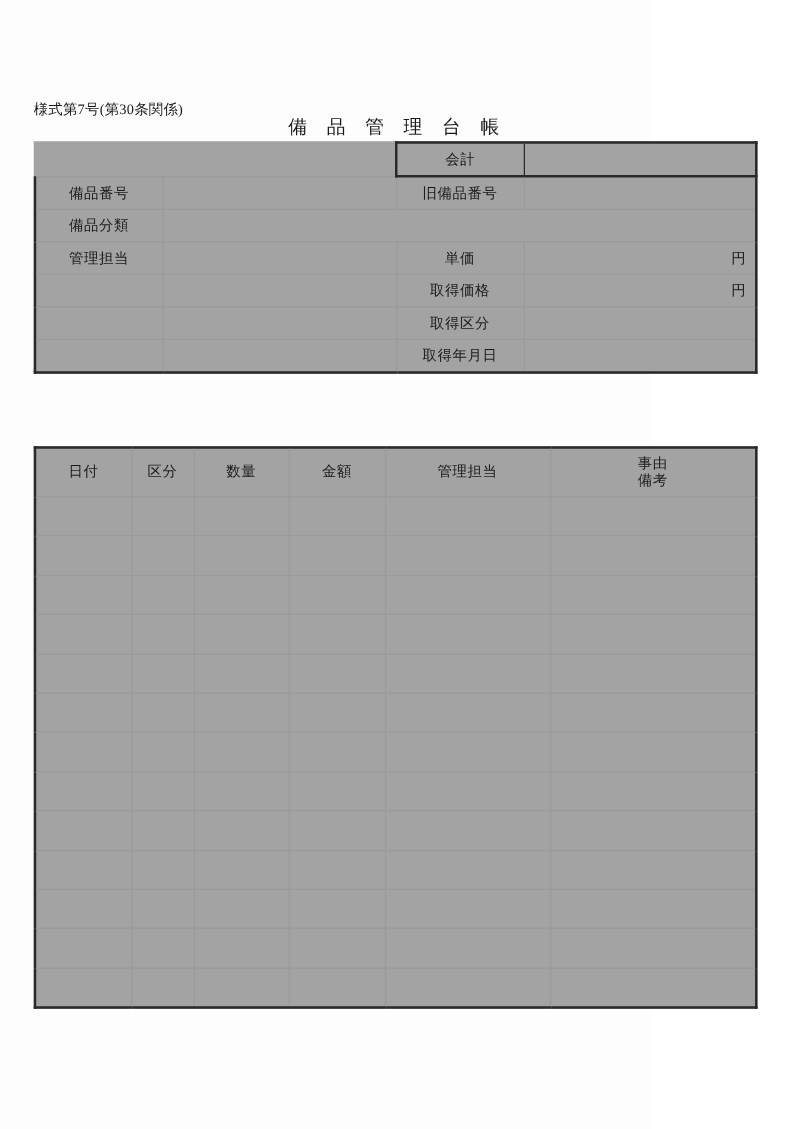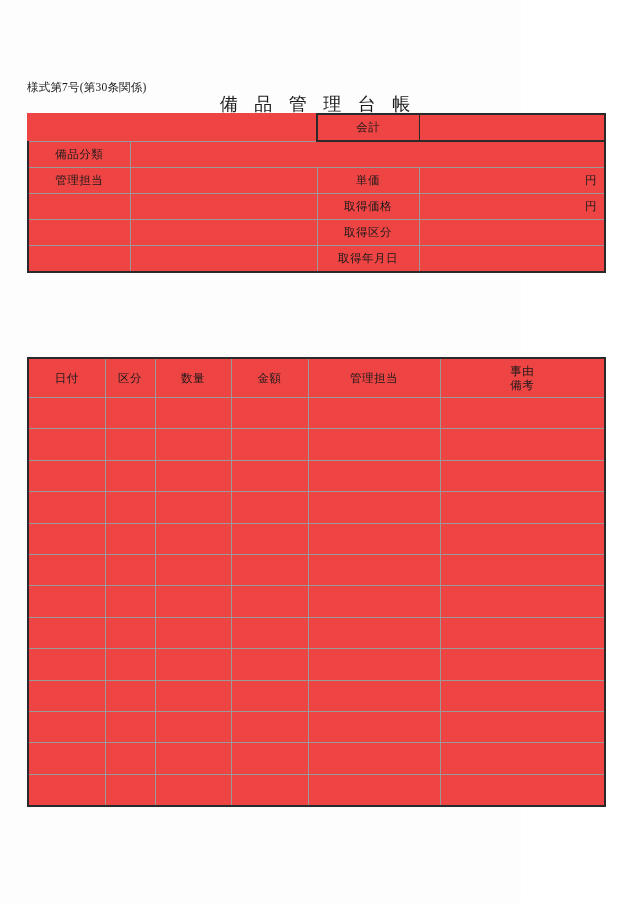--- a/index.html
+++ b/index.html
@@ -33,31 +33,31 @@
     letter-spacing: 0.2px;
     white-space: nowrap;
   }
 
   .doc-title {
     position: absolute;
     left: 0;
     top: 92px;
     width: 630px;
     text-align: center;
-    font-size: 18px;
+    font-size: 15px;
     letter-spacing: 6px;
     text-indent: 6px;
     white-space: nowrap;
   }
 
   
   table {
     border-collapse: collapse;
     table-layout: fixed;
-    background: #ef4444;
+    background: #a3a3a3;
   }
   td, th {
     border: 1px solid #9a9a9a;
     font-weight: normal;
     font-size: 11.5px;
     padding: 0;
     vertical-align: middle;
   }
   .lbl {
     text-align: center;
@@ -137,20 +137,26 @@
       </colgroup>
       <tbody>
 
         <tr class="first-row r1">
           <td class="spacer"></td>
           <td class="spacer"></td>
           <td class="lbl kaikei-lbl">会計</td>
           <td class="val kaikei-val"></td>
         </tr>
 
+        <tr>
+          <td class="lbl edge-l">備品番号</td>
+          <td class="val"></td>
+          <td class="lbl">旧備品番号</td>
+          <td class="val edge-r"></td>
+        </tr>
 
 
         <tr>
           <td class="lbl edge-l">備品分類</td>
           <td class="val edge-r" colspan="3"></td>
         </tr>
 
 
         <tr>
           <td class="lbl edge-l">管理担当</td>

